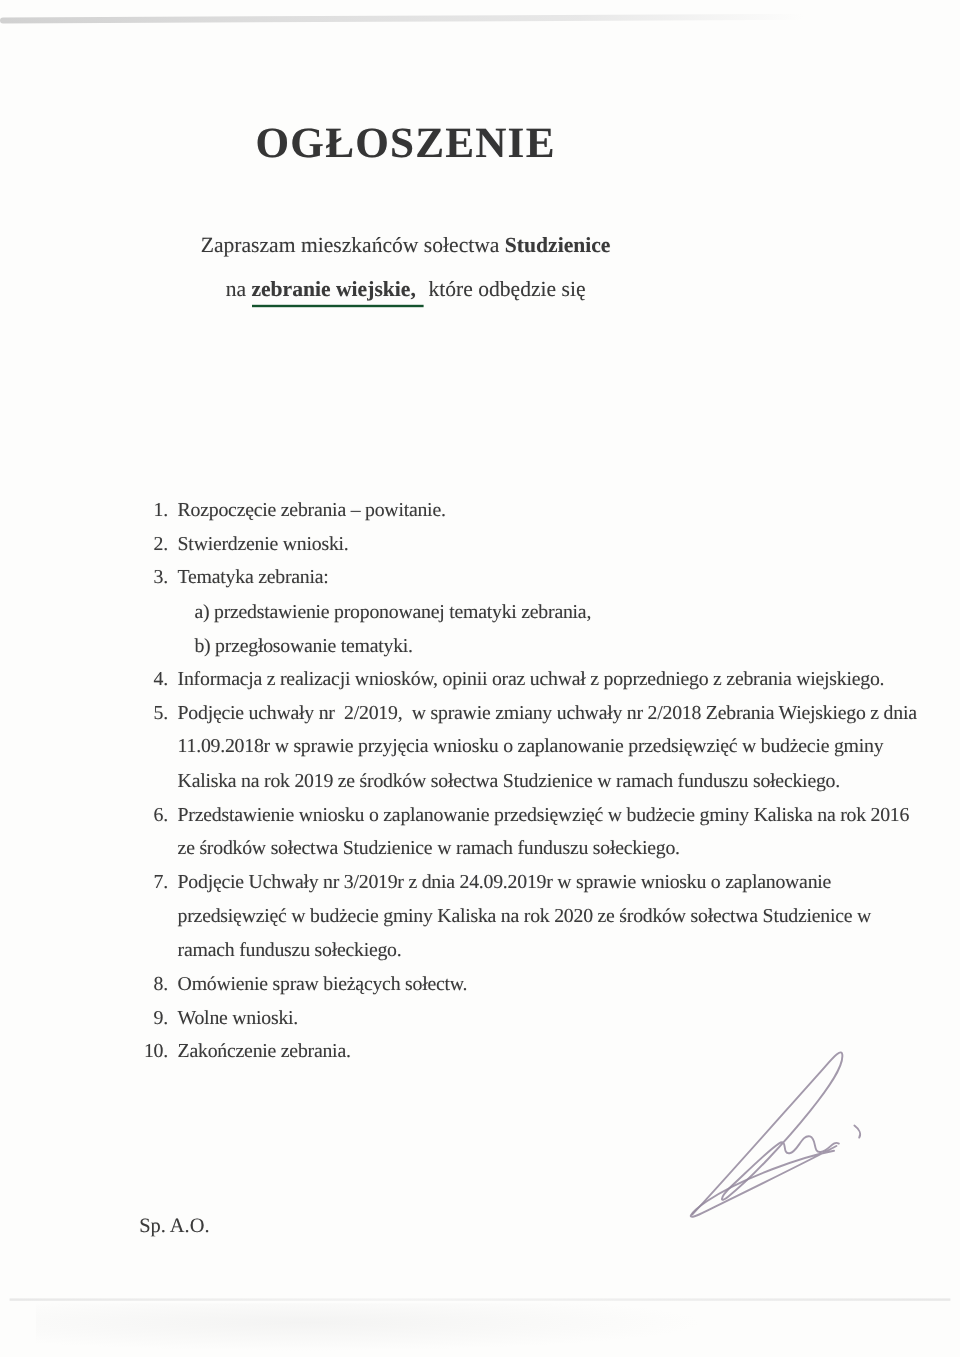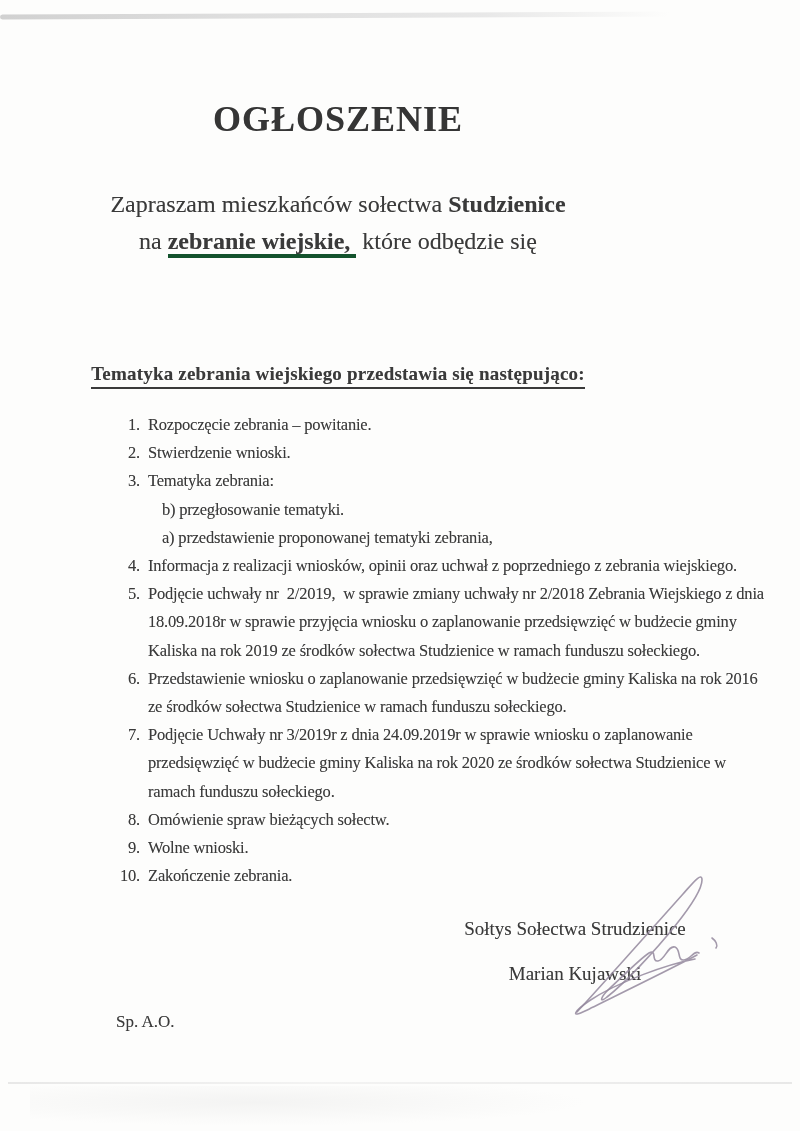--- a/index.html
+++ b/index.html
@@ -56,27 +56,27 @@
     letter-spacing: 1px;
     color: #353535;
   }
 
   
   .intro {
     position: absolute;
     top: 186px; left: 0;
     width: 100%;
     text-align: center;
-    font-size: 24px;
+    font-size: 18px;
     line-height: 37px;
   }
   .intro b { font-weight: bold; }
   .u-bold {
     font-weight: bold;
-    border-bottom: 4px solid #14532d;
+    border-bottom: 2px solid #14532d;
     padding-right: 6px;
     padding-bottom: 0px;
     display: inline-block;
     line-height: 26px;
   }
 
   
   .heading-wrap {
     position: absolute;
     top: 363px; left: 0;
@@ -150,44 +150,41 @@
 
   <div class="scan-streak-top"></div>
 
   <h1 class="title">OGŁOSZENIE</h1>
 
   <div class="intro">
     <div class="intro-line"><span>Zapraszam mieszkańców sołectwa </span><b>Studzienice</b></div>
     <div class="intro-line"><span>na </span><span class="u-bold">zebranie wiejskie,</span><span> które odbędzie się</span></div>
   </div>
 
-  <div class="heading-wrap">
-    <span class="heading">Tematyka zebrania wiejskiego przedstawia się następująco:</span>
-  </div>
 
   <div class="agenda">
       <div class="agenda-item">
         <span class="num">1.</span>
         <span class="txt">Rozpoczęcie zebrania – powitanie.</span>
       </div>
       <div class="agenda-item">
         <span class="num">2.</span>
         <span class="txt">Stwierdzenie wnioski.</span>
       </div>
       <div class="agenda-item">
         <span class="num">3.</span>
-        <span class="txt">Tematyka zebrania:<div class="agenda-sub">b) przegłosowanie tematyki.</div><div class="agenda-sub">a) przedstawienie proponowanej tematyki zebrania,</div></span>
+        <span class="txt">Tematyka zebrania:<div class="agenda-sub">a) przedstawienie proponowanej tematyki zebrania,</div><div class="agenda-sub">b) przegłosowanie tematyki.</div></span>
       </div>
       <div class="agenda-item">
         <span class="num">4.</span>
         <span class="txt">Informacja z realizacji wniosków, opinii oraz uchwał z poprzedniego z zebrania wiejskiego.</span>
       </div>
       <div class="agenda-item">
         <span class="num">5.</span>
-        <span class="txt">Podjęcie uchwały nr  2/2019,  w sprawie zmiany uchwały nr 2/2018 Zebrania Wiejskiego z dnia 18.09.2018r w sprawie przyjęcia wniosku o zaplanowanie przedsięwzięć w budżecie gminy Kaliska na rok 2019 ze środków sołectwa Studzienice w ramach funduszu sołeckiego.</span>
+        <span class="txt">Podjęcie uchwały nr  2/2019,  w sprawie zmiany uchwały nr 2/2018 Zebrania Wiejskiego z dnia 11.09.2018r w sprawie przyjęcia wniosku o zaplanowanie przedsięwzięć w budżecie gminy Kaliska na rok 2019 ze środków sołectwa Studzienice w ramach funduszu sołeckiego.</span>
       </div>
       <div class="agenda-item">
         <span class="num">6.</span>
         <span class="txt">Przedstawienie wniosku o zaplanowanie przedsięwzięć w budżecie gminy Kaliska na rok 2016 ze środków sołectwa Studzienice w ramach funduszu sołeckiego.</span>
       </div>
       <div class="agenda-item">
         <span class="num">7.</span>
         <span class="txt">Podjęcie Uchwały nr 3/2019r z dnia 24.09.2019r w sprawie wniosku o zaplanowanie przedsięwzięć w budżecie gminy Kaliska na rok 2020 ze środków sołectwa Studzienice w ramach funduszu sołeckiego.</span>
       </div>
       <div class="agenda-item">
@@ -197,24 +194,20 @@
       <div class="agenda-item">
         <span class="num">9.</span>
         <span class="txt">Wolne wnioski.</span>
       </div>
       <div class="agenda-item">
         <span class="num">10.</span>
         <span class="txt">Zakończenie zebrania.</span>
       </div>
     </div>
 
-  <div class="sig">
-    <div>Sołtys Sołectwa Strudzienice</div>
-    <div>Marian Kujawski</div>
-  </div>
 
   <svg class="sig-scribble" viewBox="0 0 186 156" xmlns="http://www.w3.org/2000/svg">
     <path d="M 32 144 C 58 116, 104 64, 138 26 C 147 16, 157 3, 157 12 C 157 22, 146 38, 130 58 C 110 83, 80 115, 62 129 C 55 135, 54 131, 64 121 C 78 108, 96 90, 104 85 C 112 80, 106 94, 113 93 C 120 92, 123 77, 130 79 C 136 81, 132 93, 139 92 C 146 91, 149 82, 154 85"></path>
     <path d="M 152 87 C 120 104, 62 132, 40 143 C 26 150, 28 144, 44 133 C 74 113, 124 96, 150 91"></path>
     <path d="M 167 70 C 171 73, 173 77, 171 80"></path>
   </svg>
 
   <div class="footer-note">Sp. A.O.</div>
 
   <div class="scan-smudge-bottom"></div>

